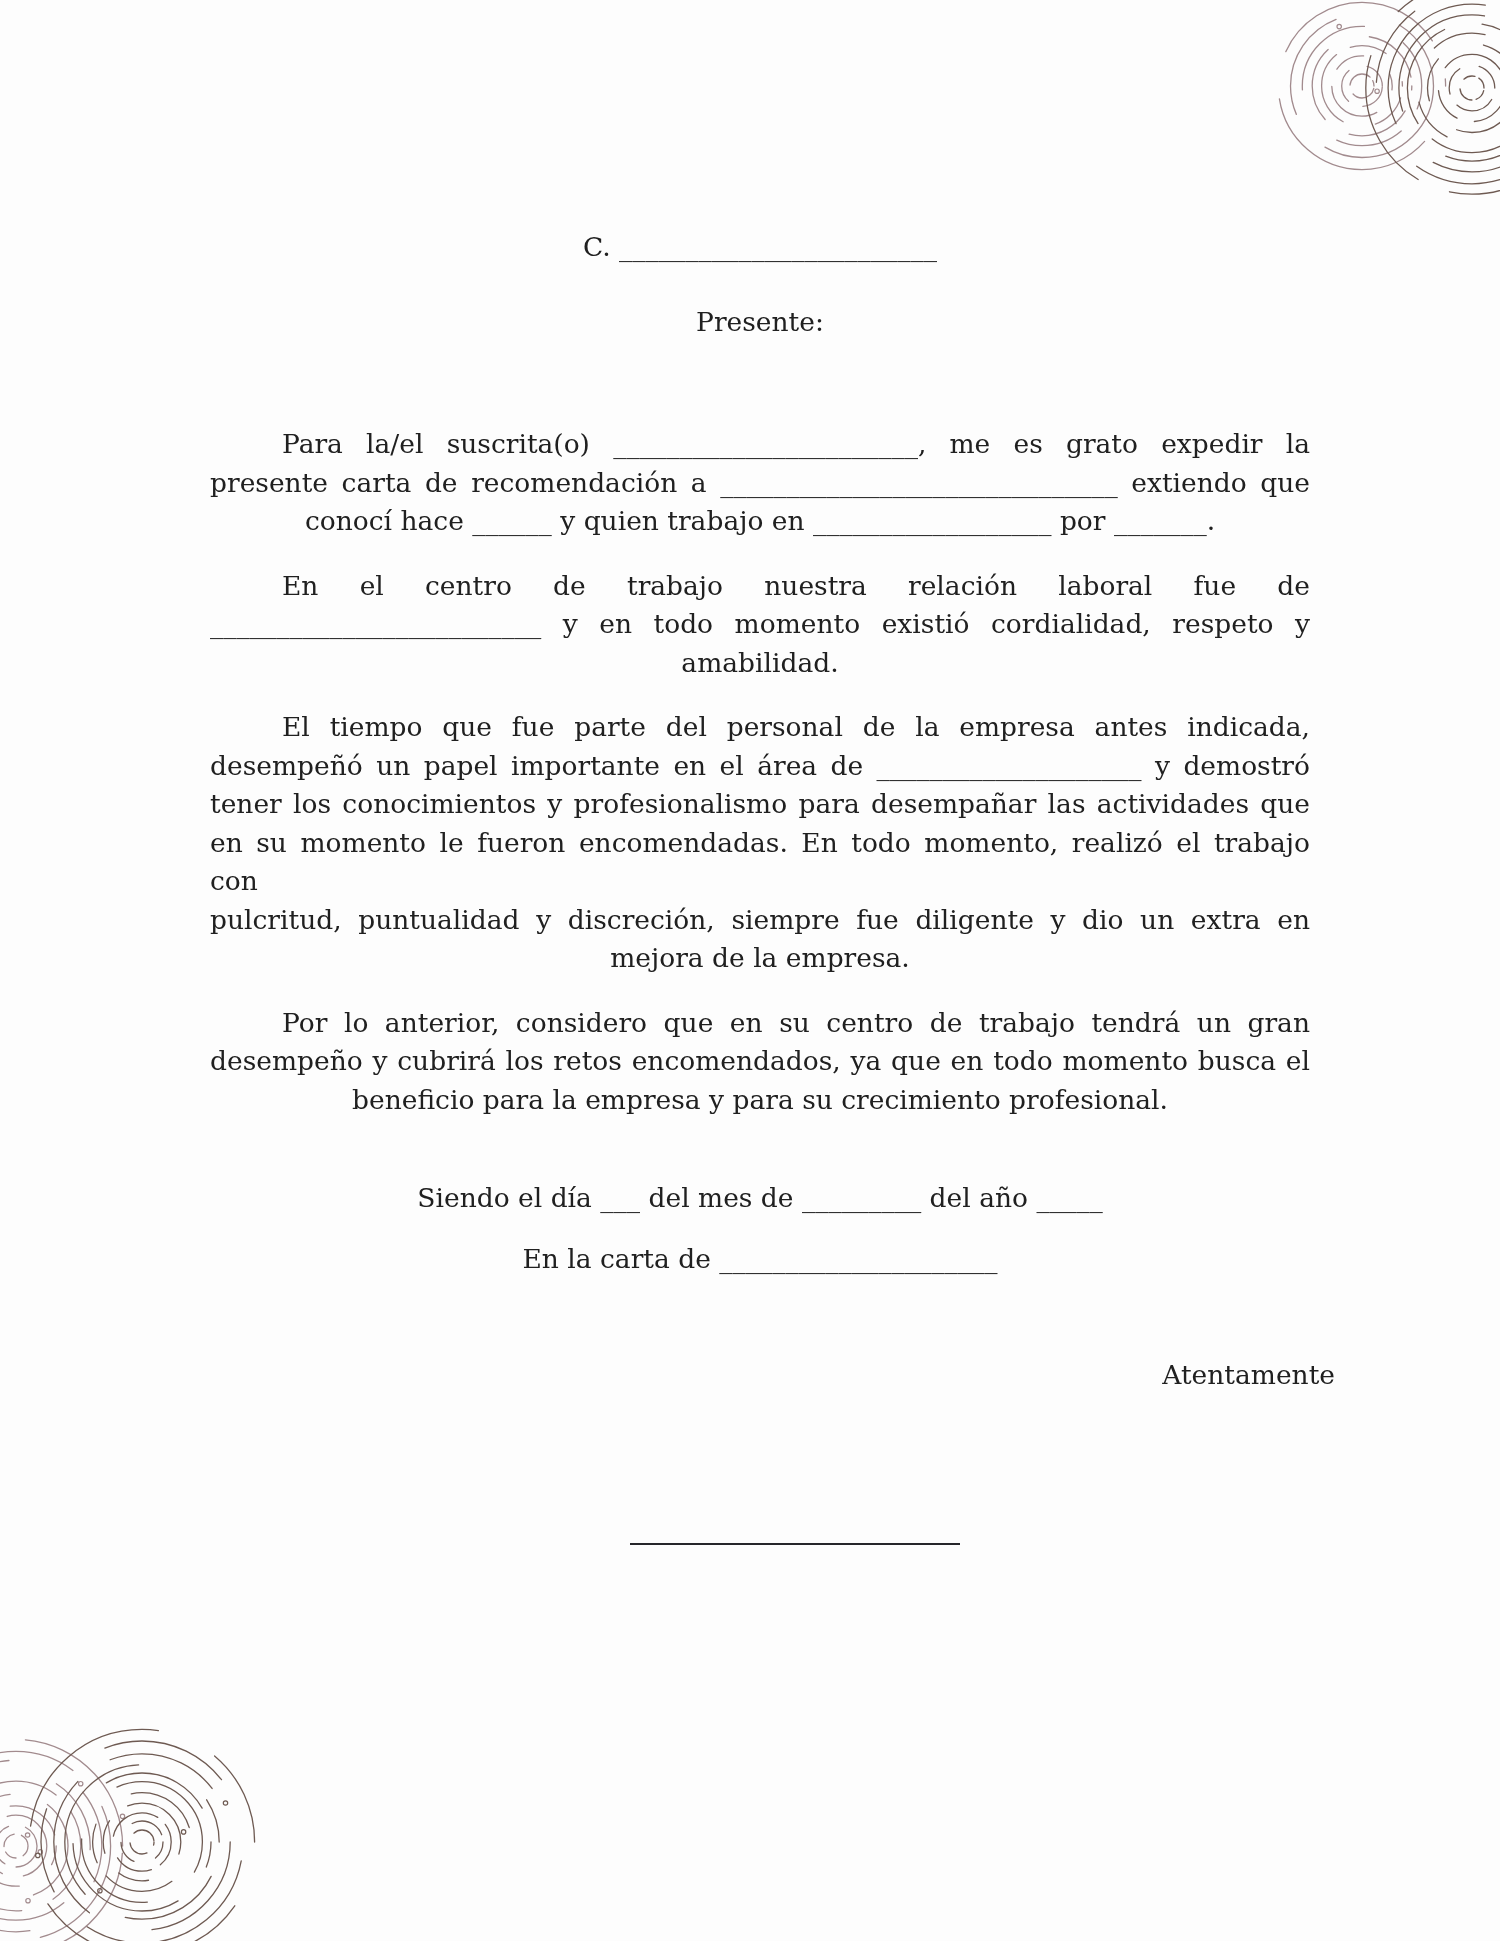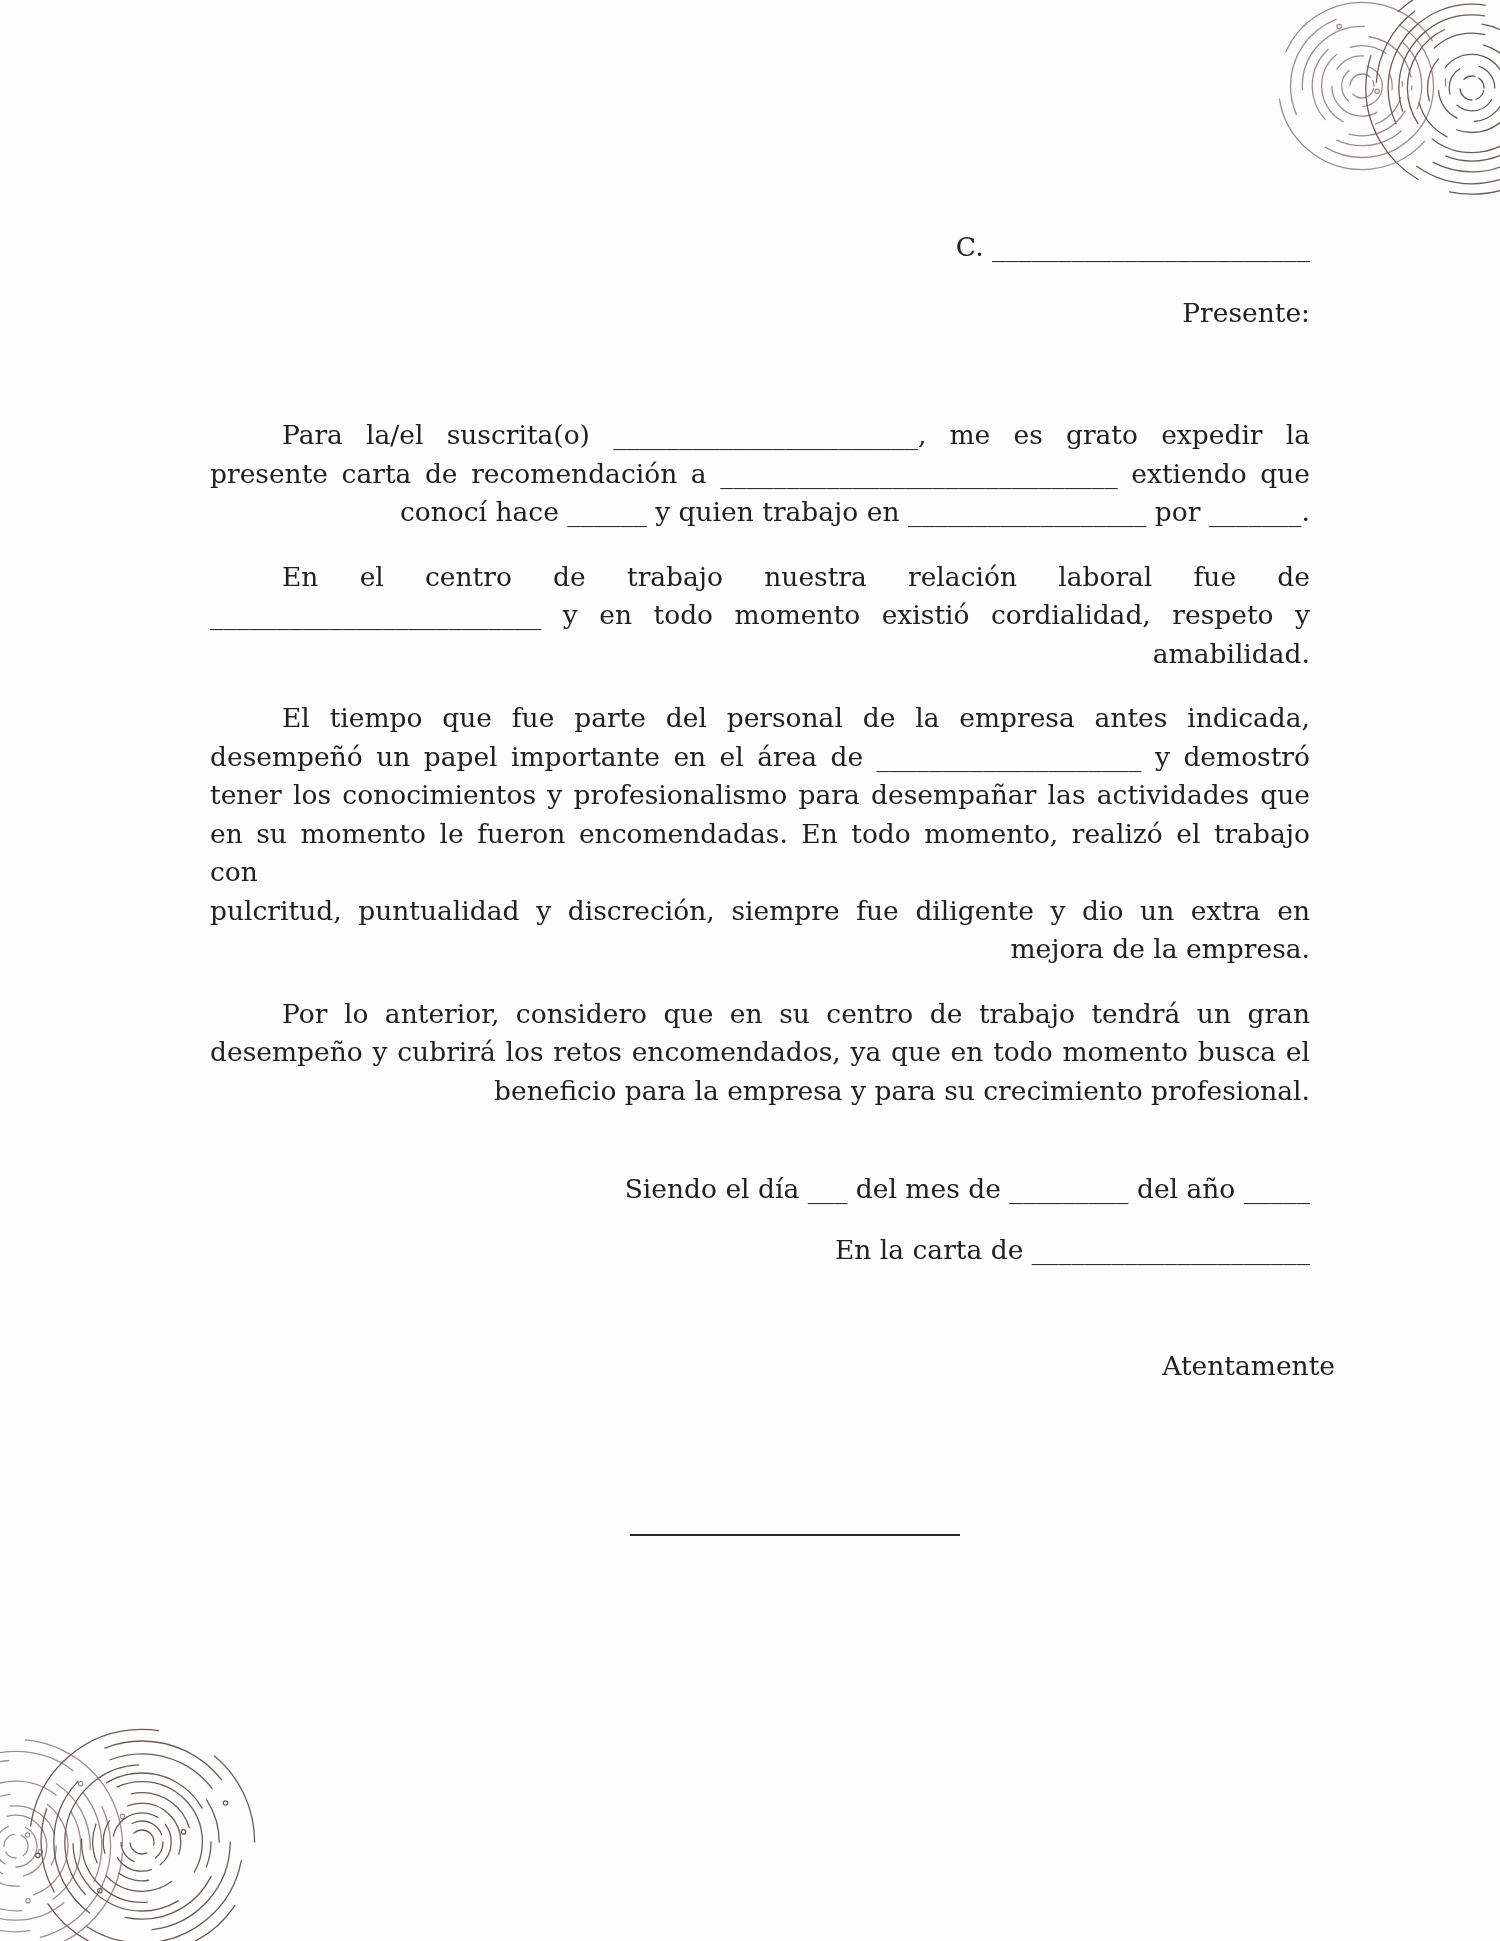--- a/index.html
+++ b/index.html
@@ -22,27 +22,27 @@
     pointer-events: none;
   }
   .content {
     position: absolute;
     left: 210px;
     top: 228px;
     width: 1100px;
     font-size: 26.5px;
     line-height: 38.5px;
   }
-  .line { text-align: right; }
+  .line { text-align: center; }
   .just {
     text-align: justify;
     text-align-last: justify;
   }
   .indent { text-indent: 72px; }
-  .salutation { margin-top: 27px; }
+  .salutation { margin-top: 36px; }
   .paragraph { margin-top: 26px; }
   .paragraph:first-child { margin-top: 84px; }
   .dates { margin-top: 60px; text-align: right; }
   .city-line { margin-top: 22px; }
   .closing {
     margin-top: 78px;
     text-align: right;
     position: relative;
     left: 25px;
   }

